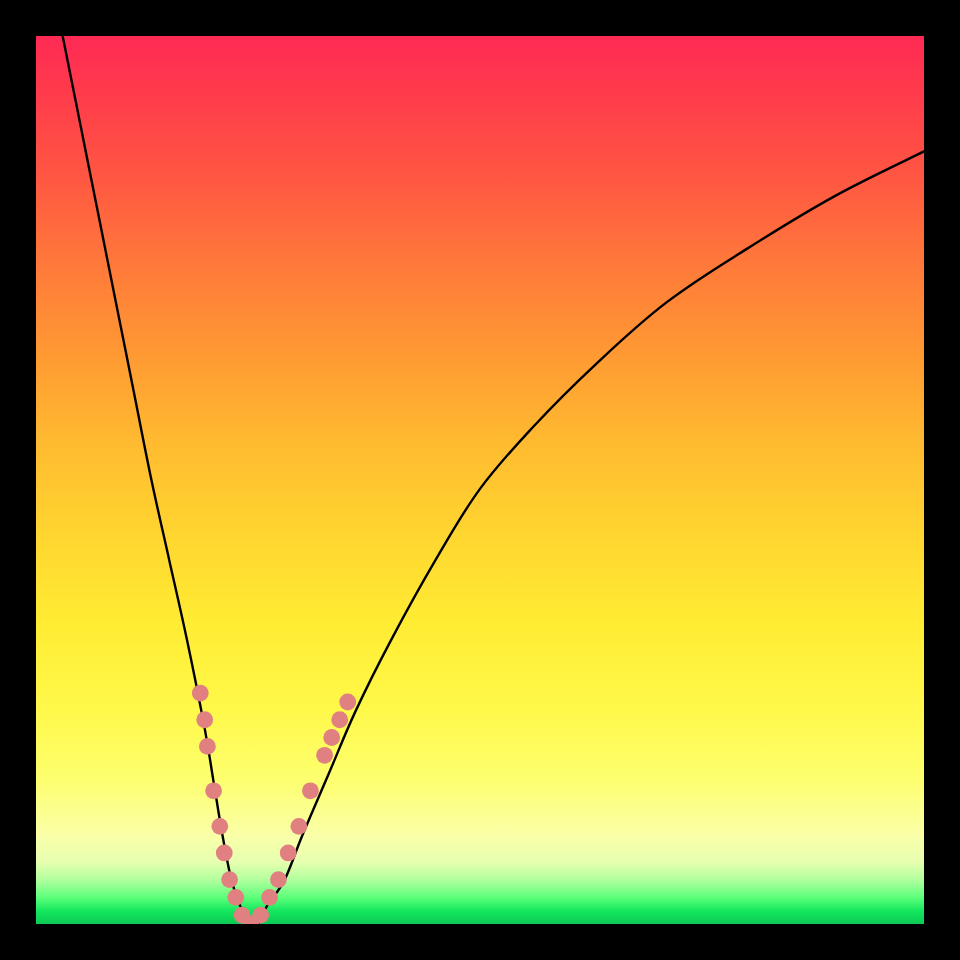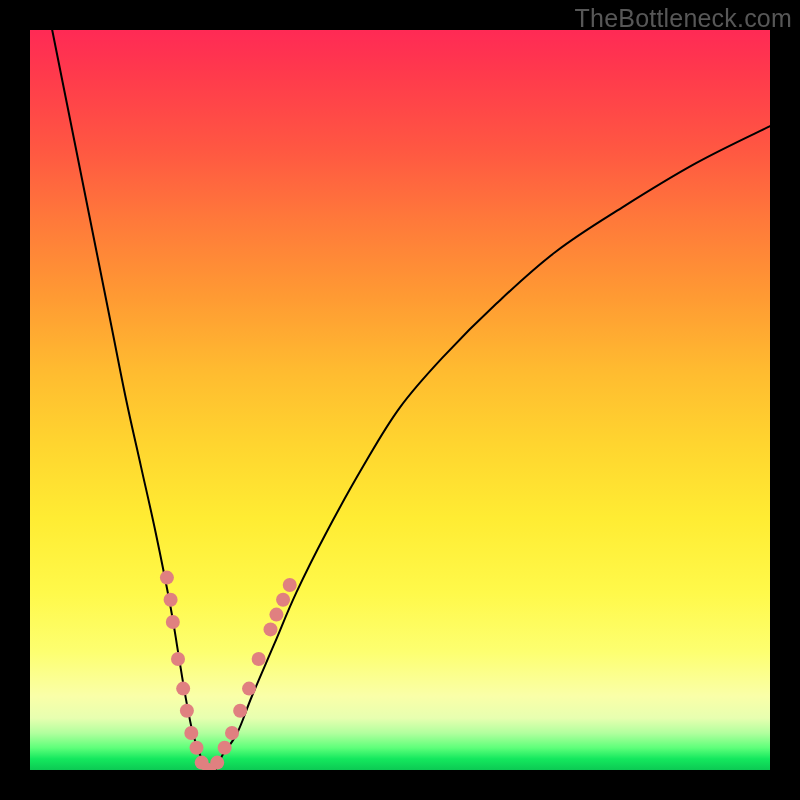--- a/index.html
+++ b/index.html
@@ -101,14 +101,13 @@
           <circle cx="219.04" cy="658.60" r="7" fill="#e08080"></circle>
           <circle cx="228.66" cy="629.00" r="7" fill="#e08080"></circle>
           <circle cx="240.50" cy="599.40" r="7" fill="#e08080"></circle>
           <circle cx="246.42" cy="584.60" r="7" fill="#e08080"></circle>
           <circle cx="253.08" cy="569.80" r="7" fill="#e08080"></circle>
           <circle cx="259.74" cy="555.00" r="7" fill="#e08080"></circle>
         </g>
     </svg>
   </div>
 
-  <div class="watermark">TheBottleneck.com</div>
 </div>
 
 </body></html>

